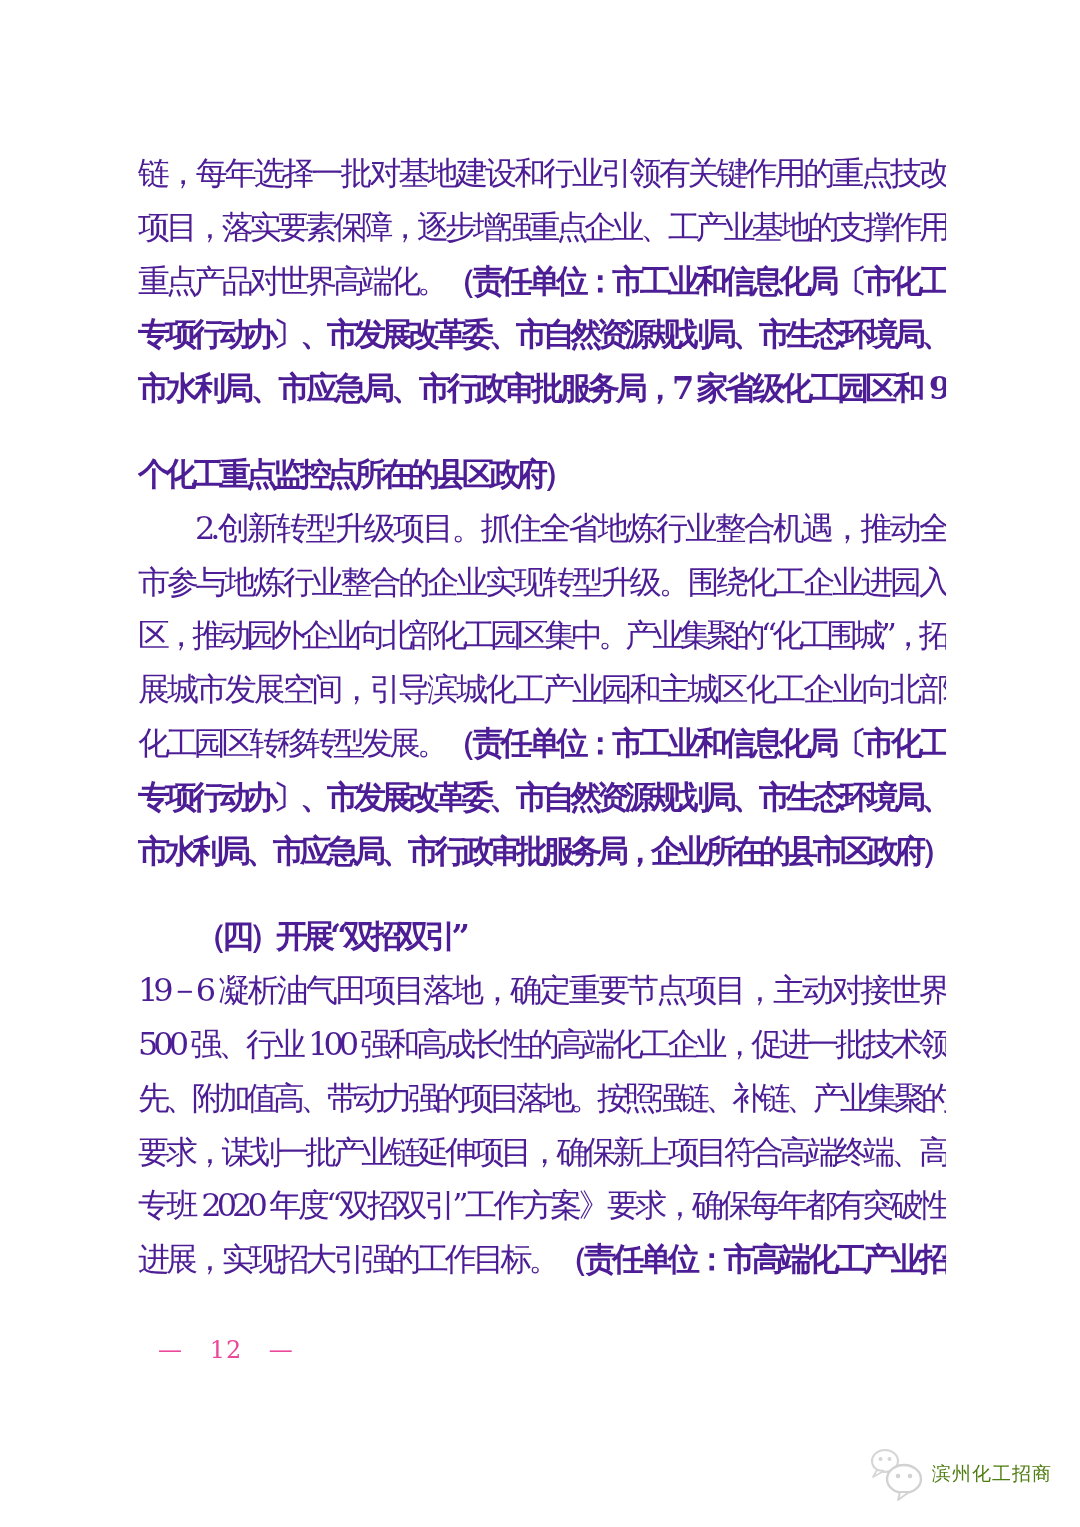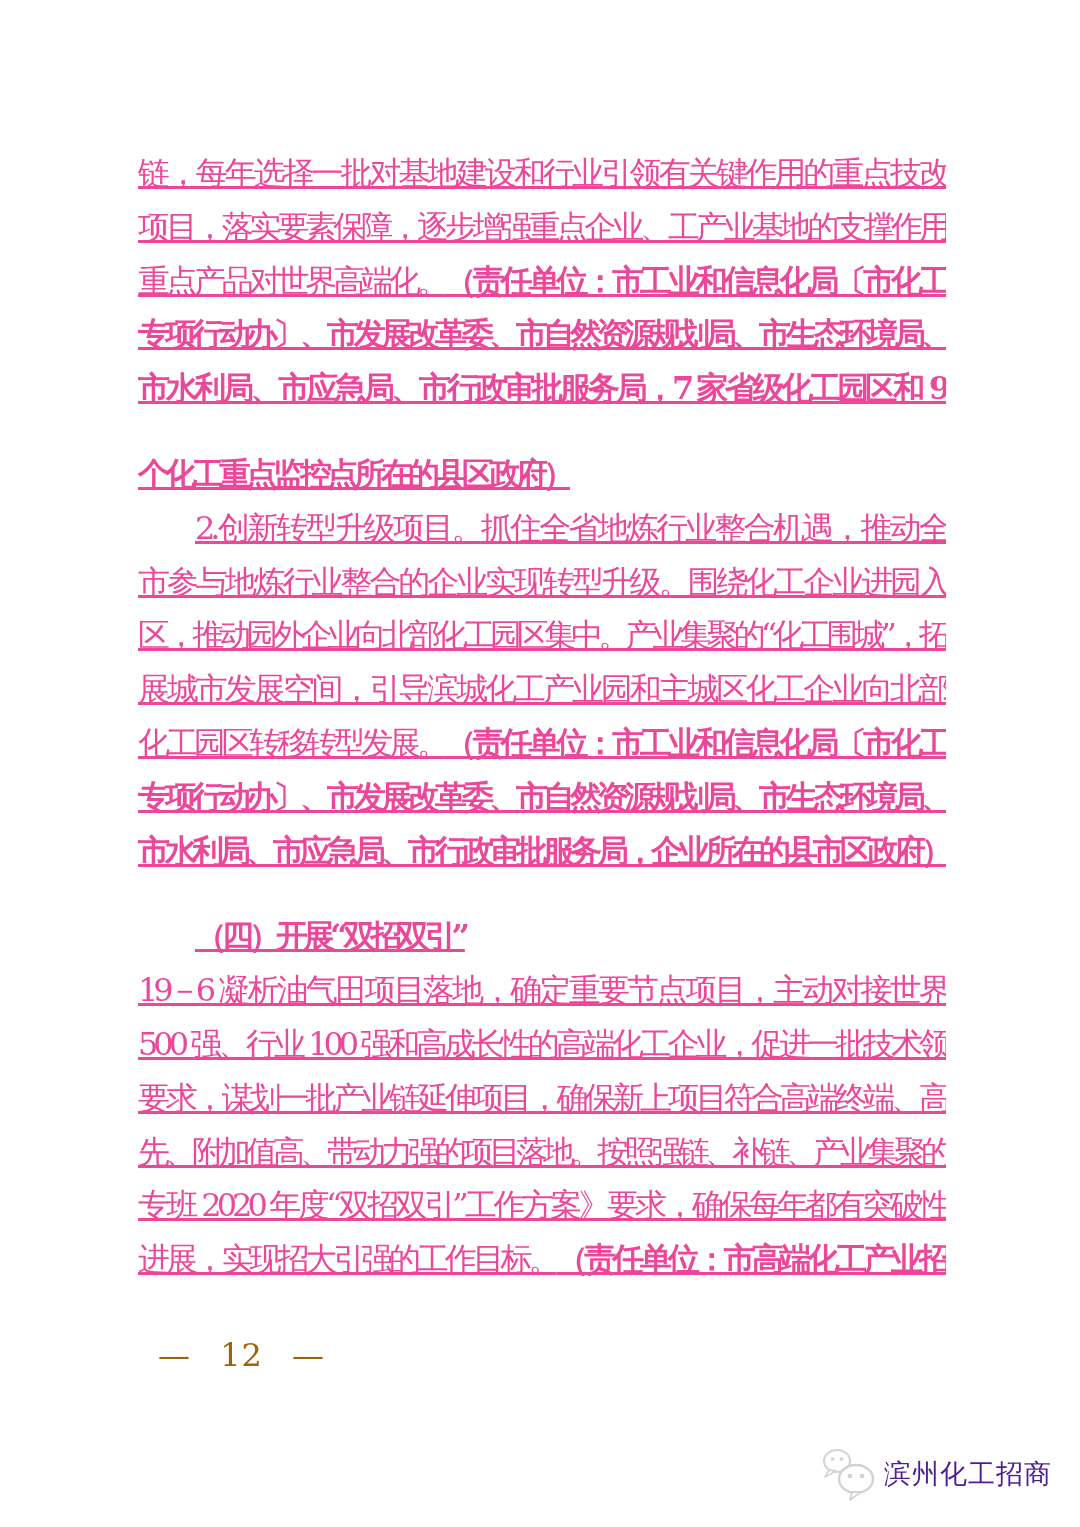--- a/index.html
+++ b/index.html
@@ -18,62 +18,61 @@
     position: absolute;
     left: 138px;
     top: 147px;
     width: 808px;
   }
   .line {
     font-size: 32px;
     line-height: 53.8px;
     height: 53.8px;
     letter-spacing: -5px;
-    color: #ec4899;
+    color: #4c1d95;
     text-align: justify;
     text-align-last: justify;
     overflow: hidden;
     white-space: nowrap;
-    text-decoration: underline;
   }
   .line.no-just {
     text-align: left;
     text-align-last: left;
     margin-top: 32px;
   }
   .line.tight {
     letter-spacing: -7px;
   }
   .line.indent {
     text-indent: 57px;
   }
   .seg-bold {
     font-weight: bold;
   }
   .footer {
     position: absolute;
     left: 158px;
     top: 1336px;
-    font-size: 32px;
-    color: #a16207;
+    font-size: 24px;
+    color: #ec4899;
     letter-spacing: 1px;
     word-spacing: 18px;
     white-space: nowrap;
   }
   .watermark {
     position: absolute;
     right: 28px;
     top: 1446px;
     display: flex;
     align-items: center;
     gap: 6px;
   }
   .wm-text {
-    font-size: 27px;
-    color: #4c1d95;
+    font-size: 19px;
+    color: #4d7c0f;
     font-family: Liberation Serif, serif;
     letter-spacing: 1px;
     text-shadow: 0 1px 1px #ffffff;
     white-space: nowrap;
   }
 </style>
 </head>
 <body>
 
 <div class="text-block" id="body-block">
@@ -86,22 +85,22 @@
     <div class="line indent"><span>2.创新转型升级项目。抓住全省地炼行业整合机遇，推动全</span></div>
     <div class="line"><span>市参与地炼行业整合的企业实现转型升级。围绕化工企业进园入</span></div>
     <div class="line"><span>区，推动园外企业向北部化工园区集中。产业集聚的“化工围城”，拓</span></div>
     <div class="line"><span>展城市发展空间，引导滨城化工产业园和主城区化工企业向北部</span></div>
     <div class="line"><span>化工园区转移转型发展。</span><span class="seg-bold">（责任单位：市工业和信息化局〔市化工</span></div>
     <div class="line tight"><span class="seg-bold">专项行动办〕、市发展改革委、市自然资源规划局、市生态环境局、</span></div>
     <div class="line tight"><span class="seg-bold">市水利局、市应急局、市行政审批服务局，企业所在的县市区政府）</span></div>
     <div class="line indent no-just"><span class="seg-bold">（四）开展“双招双引”</span></div>
     <div class="line"><span>19－6 凝析油气田项目落地，确定重要节点项目，主动对接世界</span></div>
     <div class="line"><span>500 强、行业 100 强和高成长性的高端化工企业，促进一批技术领</span></div>
+    <div class="line tight"><span>先、附加值高、带动力强的项目落地。按照强链、补链、产业集聚的</span></div>
     <div class="line"><span>要求，谋划一批产业链延伸项目，确保新上项目符合高端终端、高</span></div>
-    <div class="line tight"><span>先、附加值高、带动力强的项目落地。按照强链、补链、产业集聚的</span></div>
     <div class="line"><span>专班 2020 年度“双招双引”工作方案》要求，确保每年都有突破性</span></div>
     <div class="line"><span>进展，实现招大引强的工作目标。</span><span class="seg-bold">（责任单位：市高端化工产业招</span></div>
   </div>
 
 <div class="footer">
   <span>— 12 —</span>
 </div>
 
 <div class="watermark">
   <svg width="58" height="56" viewBox="0 0 58 56" aria-hidden="true">

